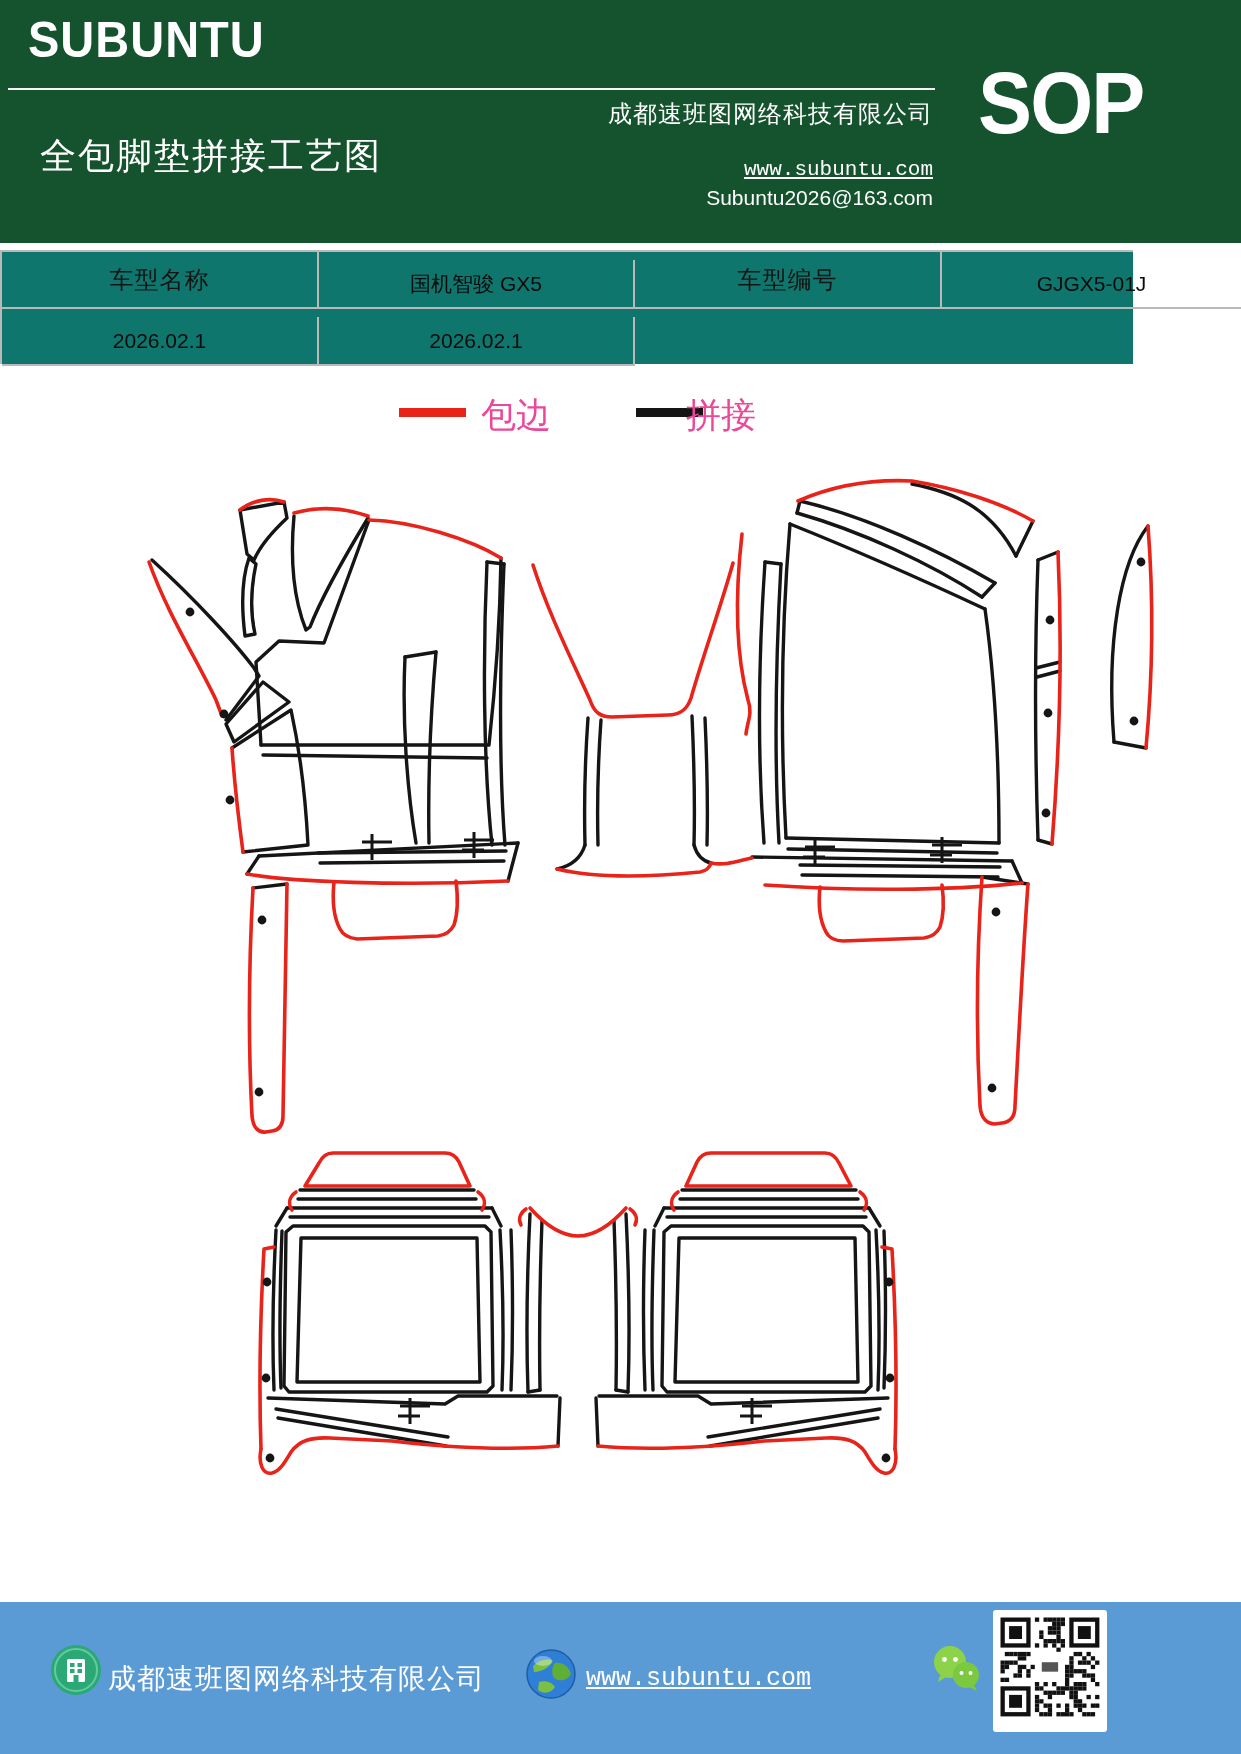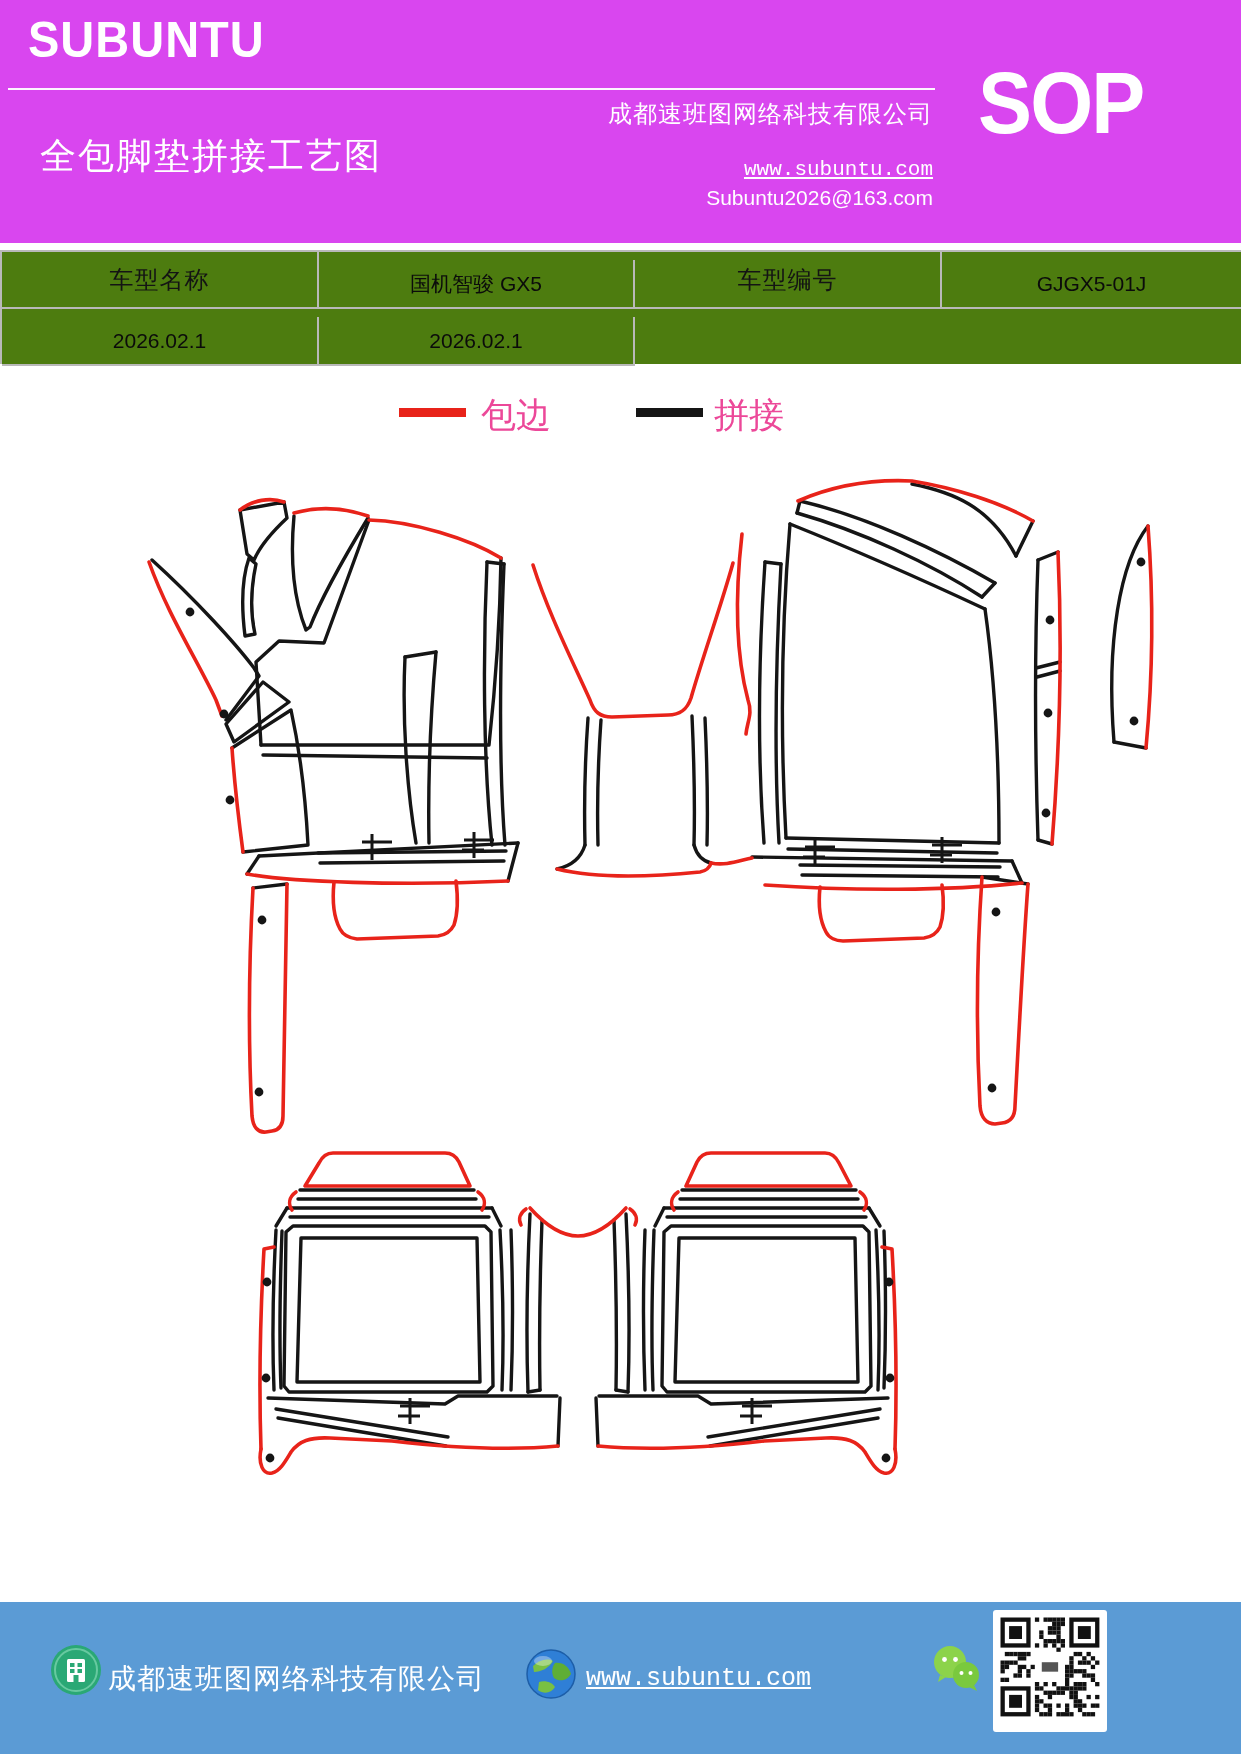--- a/index.html
+++ b/index.html
@@ -1,36 +1,36 @@
 <!DOCTYPE html>
 <html><head>
 <meta charset="utf-8">
 <style>
   html,body{margin:0;padding:0;background:#fff;}
   #page{position:relative;width:1241px;height:1754px;background:#ffffff;overflow:hidden;
         font-family:"Liberation Sans","DejaVu Sans",sans-serif;}
   
-  .hdr{position:absolute;left:0;top:0;width:1241px;height:243px;background:#d946ef;}
+  .hdr{position:absolute;left:0;top:0;width:1241px;height:243px;background:#14532d;}
   .logo{position:absolute;left:28px;top:12px;color:#fff;font-size:47px;font-weight:800;
         letter-spacing:1px;font-family:"Liberation Sans",sans-serif;transform:scaleY(1.05);}
   .hline{position:absolute;left:8px;top:88px;width:927px;height:2px;background:rgba(255,255,255,.95);}
   .htitle{position:absolute;left:40px;top:132px;color:#fff;font-size:36px;
         font-family:"Liberation Serif","DejaVu Serif",serif;letter-spacing:2px;}
   .hcompany{position:absolute;right:308px;top:98px;color:#fff;font-size:24px;white-space:nowrap;
         font-family:"Liberation Serif","DejaVu Serif",serif;letter-spacing:1px;}
   .hwww{position:absolute;right:308px;top:158px;color:#fff;font-size:21px;white-space:nowrap;
         font-family:"Liberation Mono","DejaVu Sans Mono",monospace;text-decoration:underline;}
   .hmail{position:absolute;right:308px;top:186px;color:#fff;font-size:21px;white-space:nowrap;
         font-family:Liberation Sans, sans-serif;}
   .sop{position:absolute;left:972px;top:52px;width:150px;color:#fff;font-size:88px;font-weight:800;
         text-align:center;font-family:"Liberation Sans",sans-serif;letter-spacing:-2px;transform:scaleX(.92);}
   
-  .tbl{position:absolute;left:0px;top:250px;width:1241px;height:114px;display:grid;
+  .tbl{position:absolute;left:0px;top:250px;width:1133px;height:114px;display:grid;
        grid-template-columns:317px 316px 307px 301px;grid-template-rows:57px 57px;
-       border-top:2px solid #b9b9b9;border-left:2px solid #b9b9b9;background:#4d7c0f;box-sizing:border-box;}
+       border-top:2px solid #b9b9b9;border-left:2px solid #b9b9b9;background:#0f766e;box-sizing:border-box;}
   .tbl .cell{border-right:2px solid #b9b9b9;border-bottom:2px solid #b9b9b9;display:flex;
        align-items:center;justify-content:center;box-sizing:border-box;}
   .cl{font-family:"Liberation Serif","DejaVu Serif",serif;font-size:24px;color:#141414;letter-spacing:1px;}
   .cv{font-family:"Liberation Sans","DejaVu Sans",sans-serif;font-size:21px;color:#0b0b0b;margin-top:8px;}
   
   .lg-swatch{position:absolute;height:9px;width:67px;top:408px;}
   .lg-label{position:absolute;top:392px;font-size:35px;color:#ec4899;
        font-family:Liberation Mono, monospace;}
   
   svg.draw{position:absolute;left:0;top:420px;}
@@ -65,21 +65,21 @@
     <div class="cell cv">国机智骏 GX5</div>
     <div class="cell cl">车型编号</div>
     <div class="cell cv">GJGX5-01J</div>
     <div class="cell cv">2026.02.1</div>
     <div class="cell cv">2026.02.1</div>
   </div>
 
   <div class="lg-swatch" style="left: 399px; background-color: rgb(232, 35, 26);"></div>
   <div class="lg-label" style="left:481px;">包边</div>
   <div class="lg-swatch" style="left: 636px; background-color: rgb(21, 21, 21);"></div>
-  <div class="lg-label" style="left:714px;">拼接</div>
+  <div class="lg-label" style="left:686px;">拼接</div>
 
   <svg class="draw" width="1241" height="1110" viewBox="0 420 1241 1110">
     <defs>
       <g id="tclip" fill="none" stroke-width="3">
         <path d="M0,-12 L0,14 M-10,-4 L20,-4 M-12,6 L10,6"></path>
       </g>
     </defs>
 
     <g class="blk" stroke="#151515">
 

